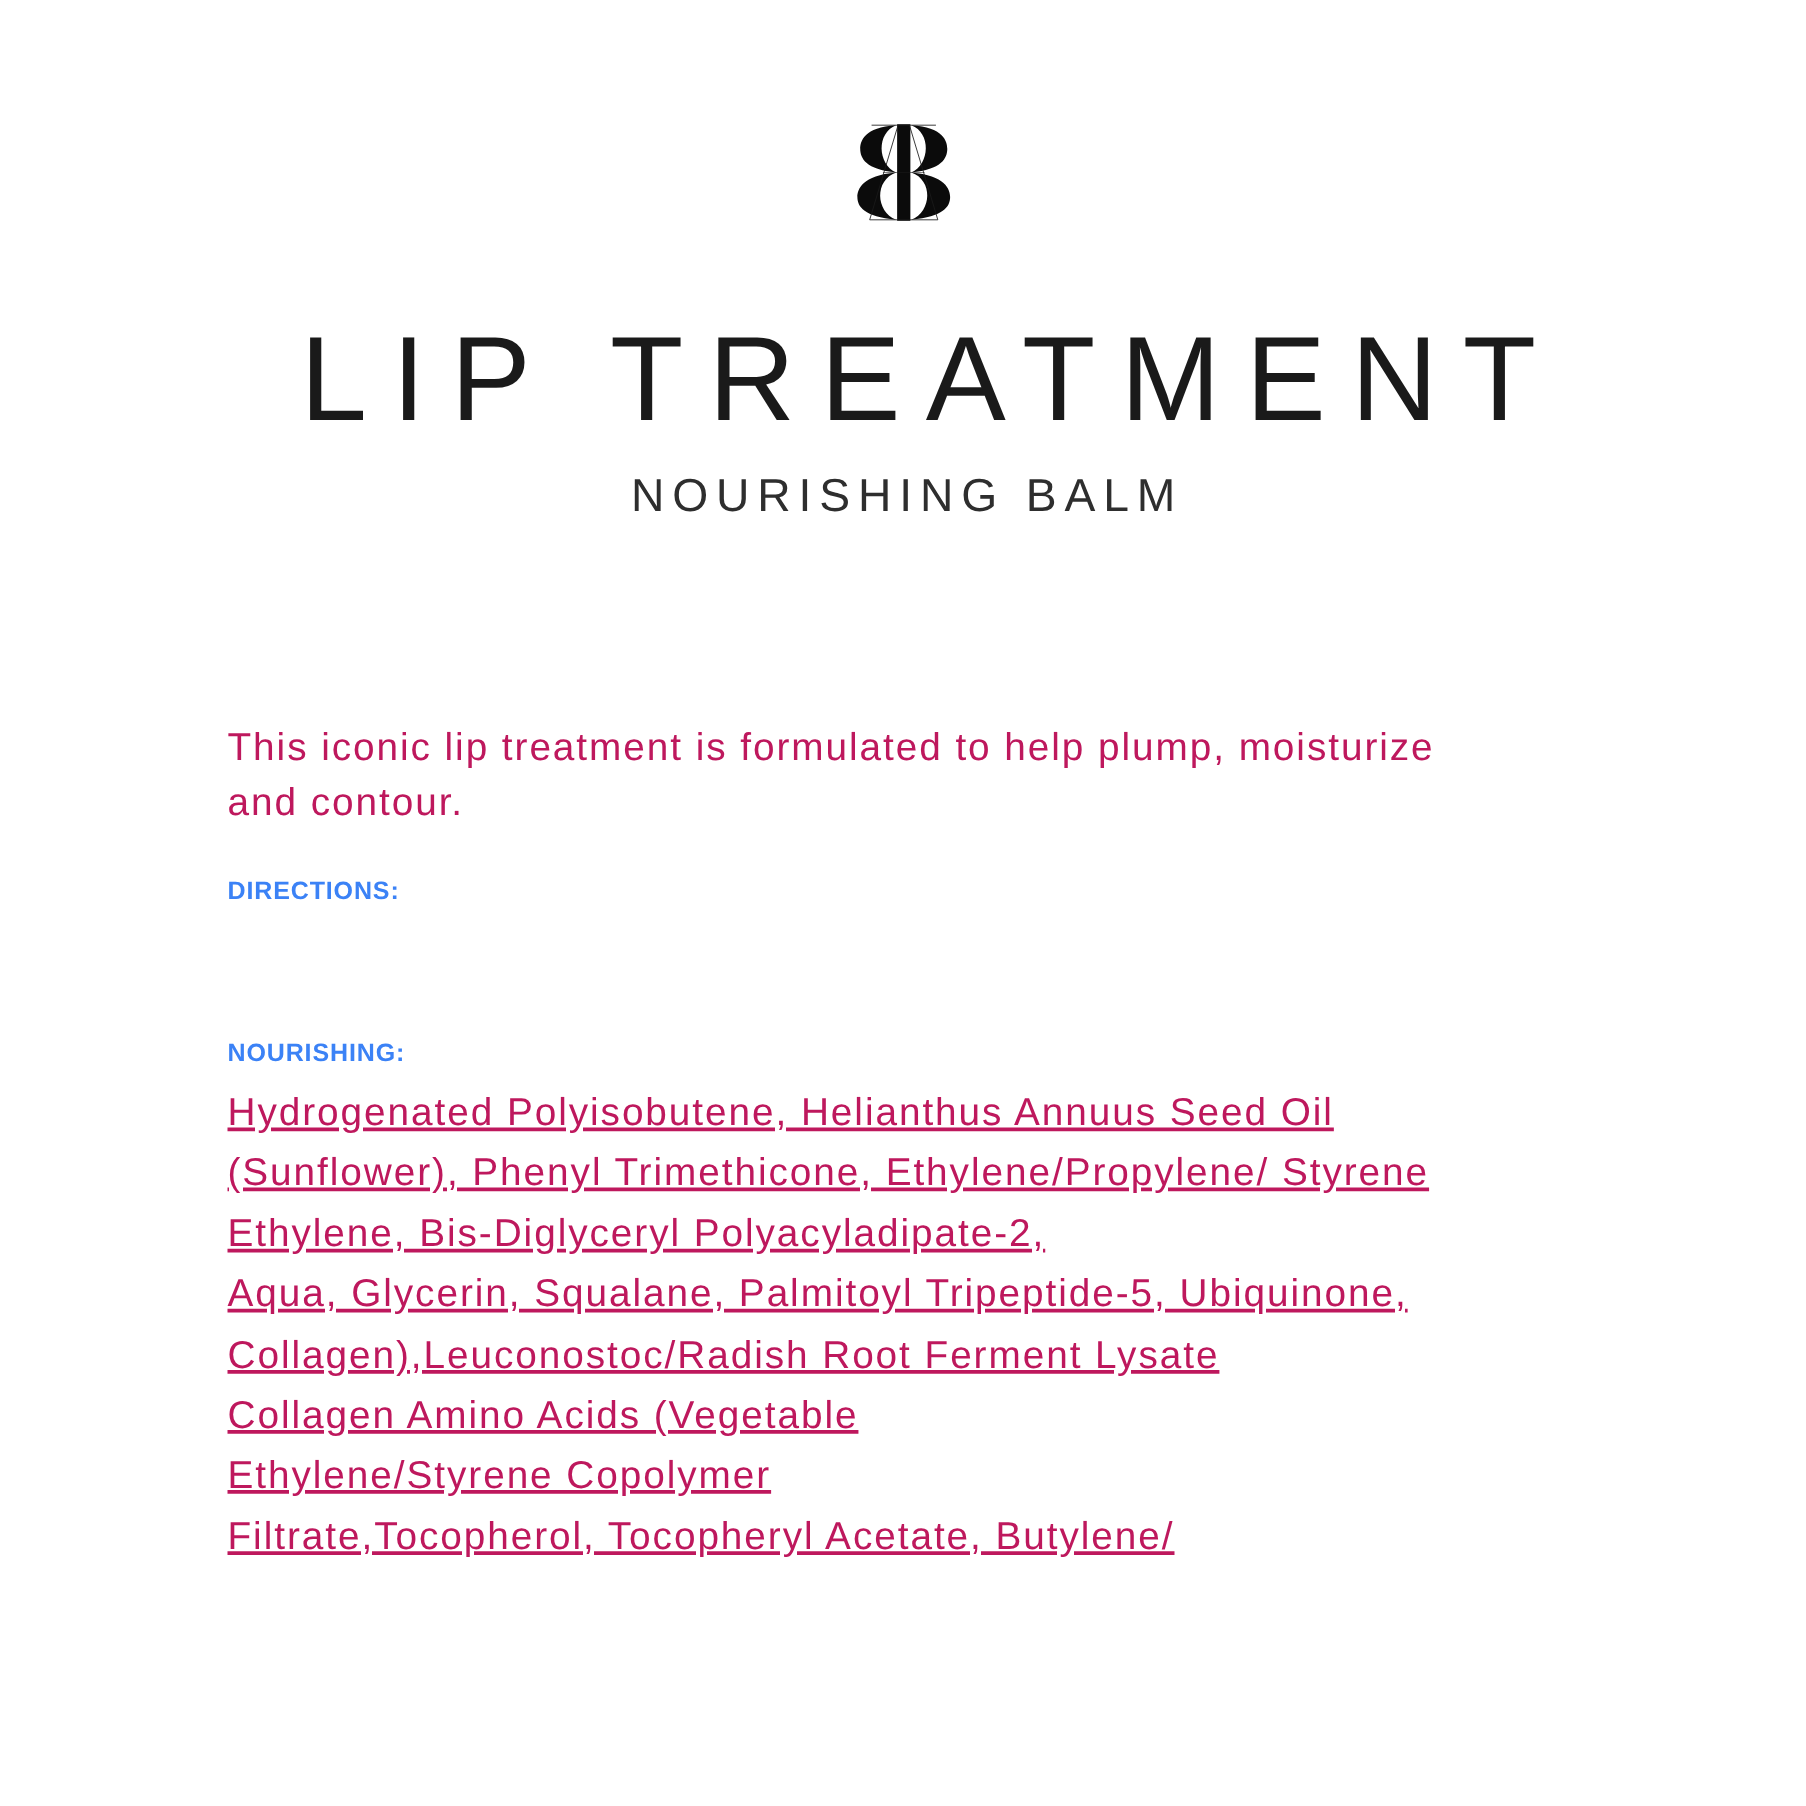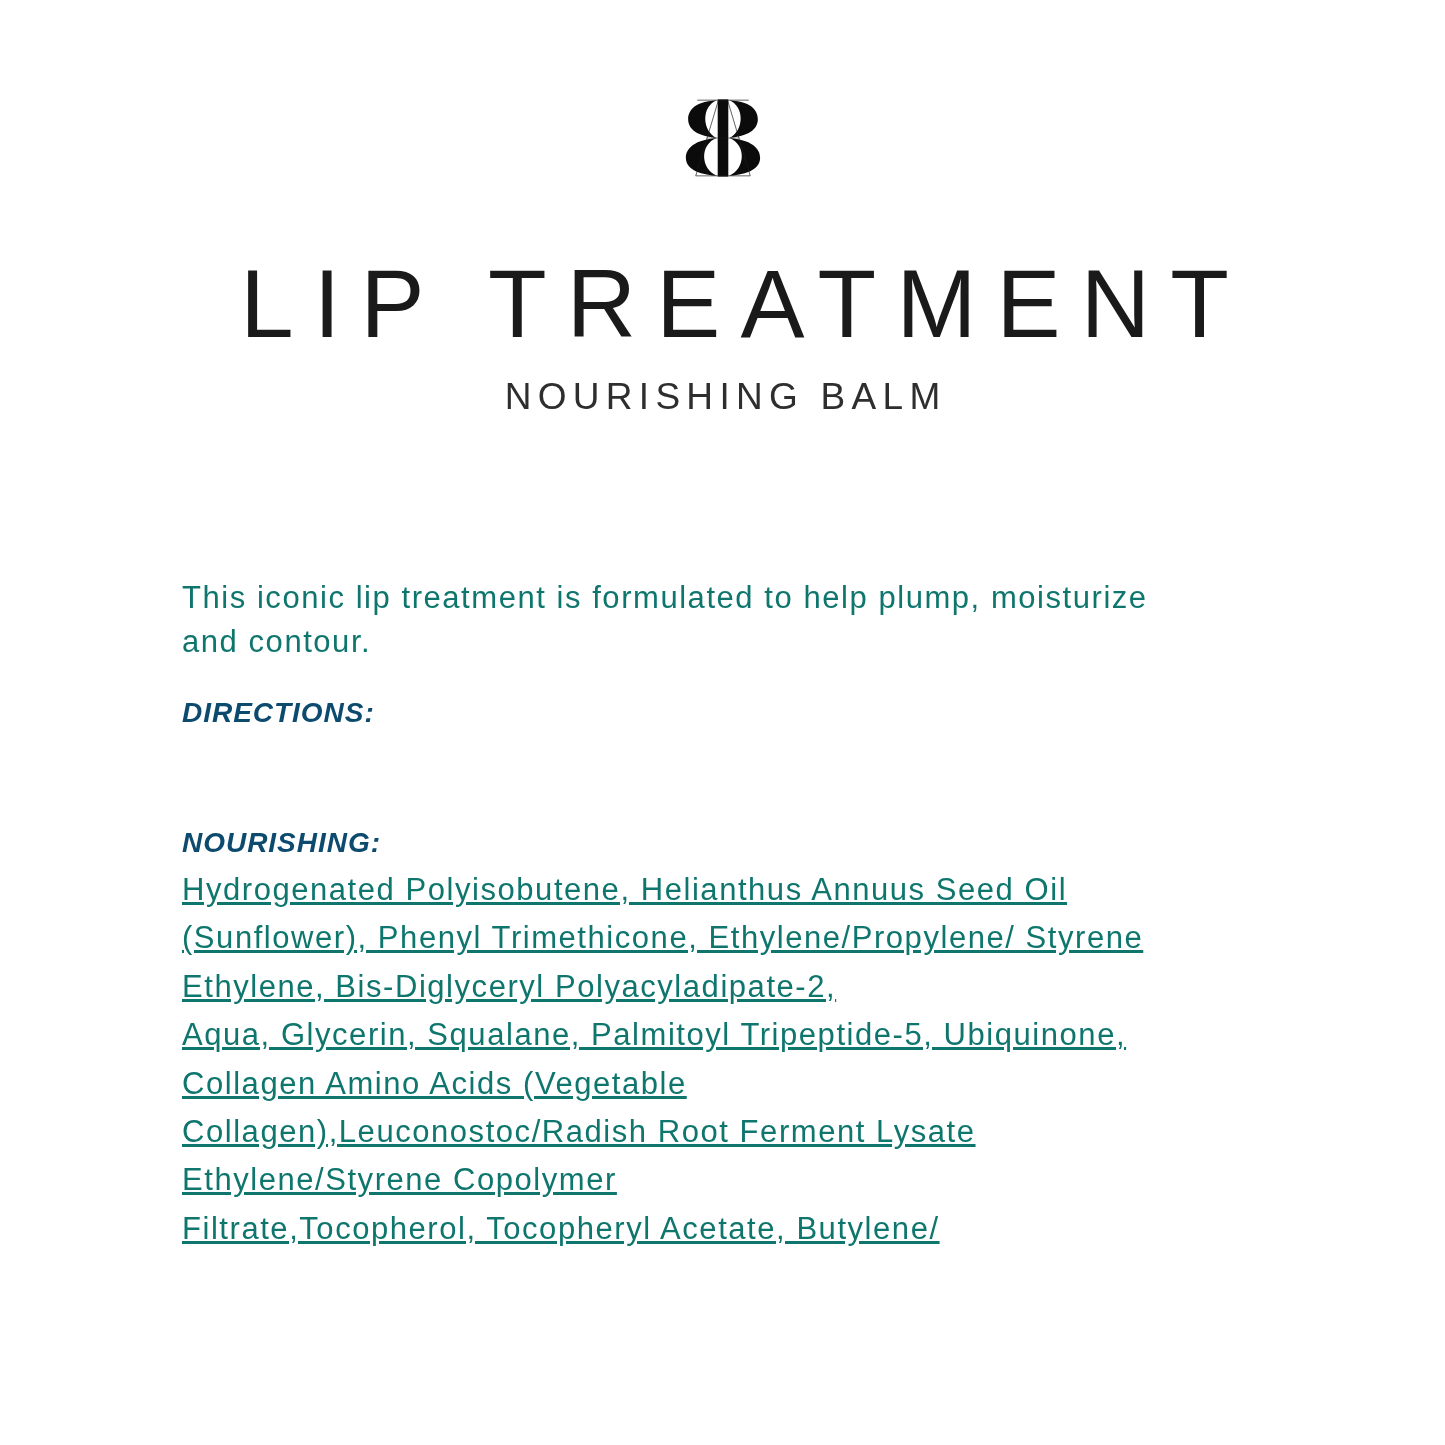--- a/index.html
+++ b/index.html
@@ -53,31 +53,30 @@
     text-indent: 0.17em;
     white-space: nowrap;
   }
   section { position: absolute; left: 182px; right: 120px; }
   .description  { top: 576px; }
   .directions   { top: 691px; }
   .ingredients  { top: 821px; }
   .body-line {
     font-size: 31px;
     line-height: 44px;
-    color: #0f766e;
+    color: #be185d;
     letter-spacing: 0.05em;
     white-space: nowrap;
   }
   .section-heading {
-    font-size: 28px;
+    font-size: 20px;
     line-height: 44px;
     font-weight: 700;
-    color: #0c4a6e;
+    color: #3b82f6;
     letter-spacing: 0.035em;
-    font-style: italic;
   }
   .ingredients .body-line { line-height: 48.4px; text-decoration: underline; }
   .ingredients .lines { margin-top: 1px; }
 </style>
 </head>
 <body>
 
 <div class="canvas">
 
   <div class="logo">
@@ -119,20 +118,20 @@
     <div class="section-heading">DIRECTIONS:</div>
   </section>
 
   <section class="ingredients">
     <div class="section-heading">NOURISHING:</div>
     <div class="lines">
       <div class="body-line">Hydrogenated Polyisobutene, Helianthus Annuus Seed Oil</div>
       <div class="body-line">(Sunflower), Phenyl Trimethicone, Ethylene/Propylene/ Styrene</div>
       <div class="body-line">Ethylene, Bis-Diglyceryl Polyacyladipate-2,</div>
       <div class="body-line">Aqua, Glycerin, Squalane, Palmitoyl Tripeptide-5, Ubiquinone,</div>
+      <div class="body-line">Collagen),Leuconostoc/Radish Root Ferment Lysate</div>
       <div class="body-line">Collagen Amino Acids (Vegetable</div>
-      <div class="body-line">Collagen),Leuconostoc/Radish Root Ferment Lysate</div>
       <div class="body-line">Ethylene/Styrene Copolymer</div>
       <div class="body-line">Filtrate,Tocopherol, Tocopheryl Acetate, Butylene/</div>
     </div>
   </section>
 
 </div>
 
 </body></html>

